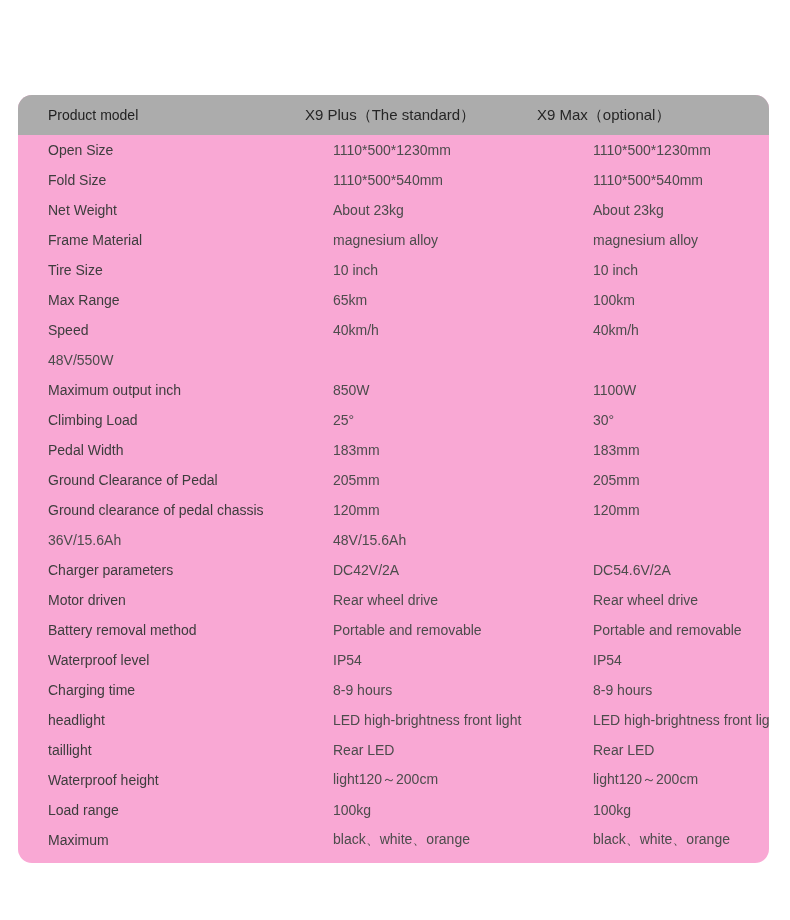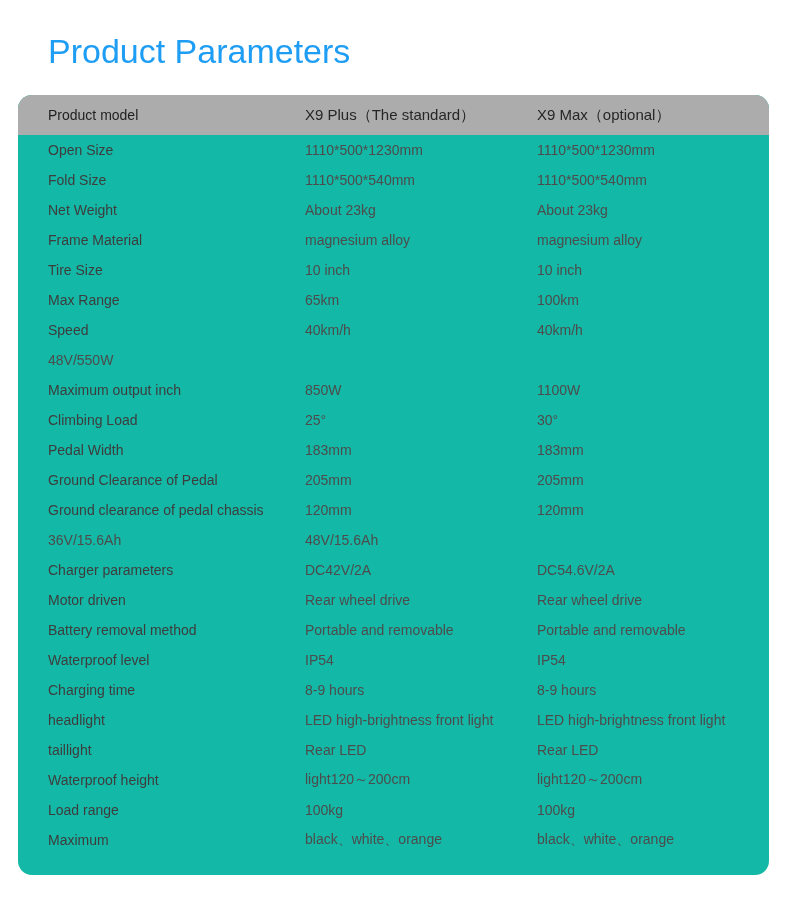--- a/index.html
+++ b/index.html
@@ -26,22 +26,22 @@
     letter-spacing: 0px;
     color: #1e9df4;
   }
   .spec-table {
     position: absolute;
     left: 18px;
     top: 95px;
     width: 751px;
     border-radius: 14px;
     overflow: hidden;
-    background: #14b8a6;
-    padding-bottom: 20px;
+    background: #f9a8d4;
+    padding-bottom: 8px;
   }
   .thead {
     display: grid;
     grid-template-columns: 257px 232px 1fr;
     align-items: center;
     height: 40px;
     padding-left: 30px;
     background: #acacac;
   }
   .th {
@@ -53,37 +53,37 @@
     font-size: 14px;
     color: #1f1f1f;
   }
   .trow {
     display: grid;
     grid-template-columns: 257px 232px 1fr;
     align-items: center;
     height: 30px;
     padding-left: 30px;
     background: transparent;
+    gap: 28px;
   }
   .cell-label {
     font-size: 14px;
     color: #3d3d3d;
     white-space: nowrap;
   }
   .cell-value {
     font-size: 14px;
     color: #4c4c4c;
     white-space: nowrap;
   }
 </style>
 </head>
 <body>
 
 <div class="page">
-  <h1 class="title">Product Parameters</h1>
 
   <div class="spec-table">
     <div class="thead">
       <div class="th model-col">Product model</div>
       <div class="th">X9 Plus（The standard）</div>
       <div class="th">X9 Max（optional）</div>
     </div>
     <div class="tbody">
         <div class="trow">
           <div class="cell-label">Open Size</div>

